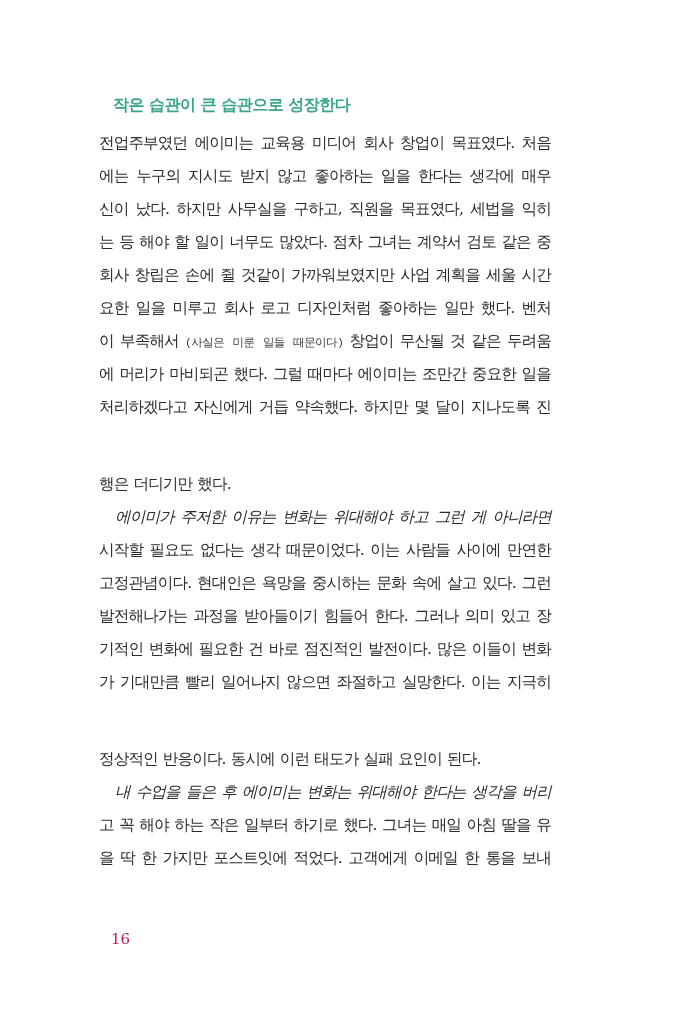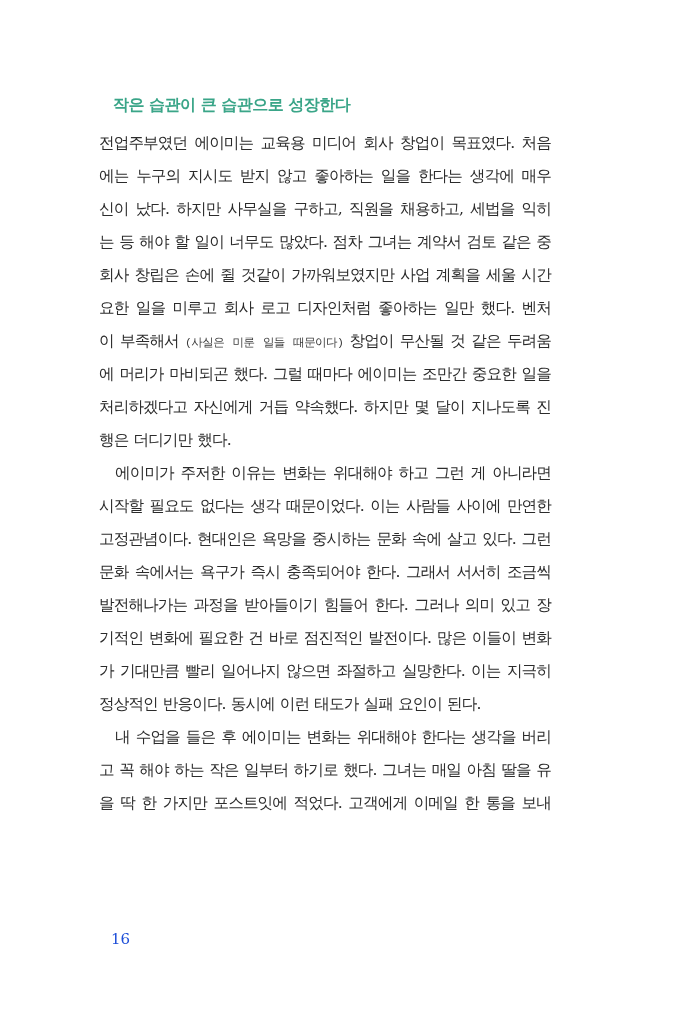--- a/index.html
+++ b/index.html
@@ -44,69 +44,70 @@
       font-size: 15.6px;
       white-space: nowrap;
       letter-spacing: -0.9px;
       word-spacing: 1px;
       text-align: justify;
       text-align-last: justify;
       color: #2b2b2b;
     }
     .line.last {
       text-align-last: left;
+      margin-top: 44px;
     }
     .line.indent {
       padding-left: 16px;
+      font-style: italic;
     }
     .small {
       font-size: 11.5px;
       letter-spacing: -0.6px;
       color: #3a3a3a;
       font-family: Liberation Mono, monospace;
     }
     .page-number {
       position: absolute;
       left: 111px;
       top: 930px;
       font-family: "DejaVu Serif", "Liberation Serif", serif;
       font-size: 15px;
-      color: #1d4ed8;
+      color: #be185d;
       text-align: center;
     }
   </style>
 </head>
 <body>
 
 <div class="page">
 
   <div class="heading">작은 습관이 큰 습관으로 성장한다</div>
 
   <div class="body-text">
 
     <div>
       <div class="line">전업주부였던 에이미는 교육용 미디어 회사 창업이 목표였다. 처음</div>
       <div class="line">에는 누구의 지시도 받지 않고 좋아하는 일을 한다는 생각에 매우</div>
-      <div class="line">신이 났다. 하지만 사무실을 구하고, 직원을 채용하고, 세법을 익히</div>
+      <div class="line">신이 났다. 하지만 사무실을 구하고, 직원을 목표였다, 세법을 익히</div>
       <div class="line">는 등 해야 할 일이 너무도 많았다. 점차 그녀는 계약서 검토 같은 중</div>
       <div class="line">회사 창립은 손에 쥘 것같이 가까워보였지만 사업 계획을 세울 시간</div>
       <div class="line">요한 일을 미루고 회사 로고 디자인처럼 좋아하는 일만 했다. 벤처</div>
       <div class="line">
         <span>이 부족해서 </span><span class="small">(사실은 미룬 일들 때문이다)</span><span> 창업이 무산될 것 같은 두려움</span>
       </div>
       <div class="line">에 머리가 마비되곤 했다. 그럴 때마다 에이미는 조만간 중요한 일을</div>
       <div class="line">처리하겠다고 자신에게 거듭 약속했다. 하지만 몇 달이 지나도록 진</div>
       <div class="line last">행은 더디기만 했다.</div>
     </div>
 
     <div>
       <div class="line indent">에이미가 주저한 이유는 변화는 위대해야 하고 그런 게 아니라면</div>
       <div class="line">시작할 필요도 없다는 생각 때문이었다. 이는 사람들 사이에 만연한</div>
       <div class="line">고정관념이다. 현대인은 욕망을 중시하는 문화 속에 살고 있다. 그런</div>
-      <div class="line">문화 속에서는 욕구가 즉시 충족되어야 한다. 그래서 서서히 조금씩</div>
       <div class="line">발전해나가는 과정을 받아들이기 힘들어 한다. 그러나 의미 있고 장</div>
       <div class="line">기적인 변화에 필요한 건 바로 점진적인 발전이다. 많은 이들이 변화</div>
       <div class="line">가 기대만큼 빨리 일어나지 않으면 좌절하고 실망한다. 이는 지극히</div>
       <div class="line last">정상적인 반응이다. 동시에 이런 태도가 실패 요인이 된다.</div>
     </div>
 
     <div>
       <div class="line indent">내 수업을 들은 후 에이미는 변화는 위대해야 한다는 생각을 버리</div>
       <div class="line">고 꼭 해야 하는 작은 일부터 하기로 했다. 그녀는 매일 아침 딸을 유</div>
       <div class="line">을 딱 한 가지만 포스트잇에 적었다. 고객에게 이메일 한 통을 보내</div>

